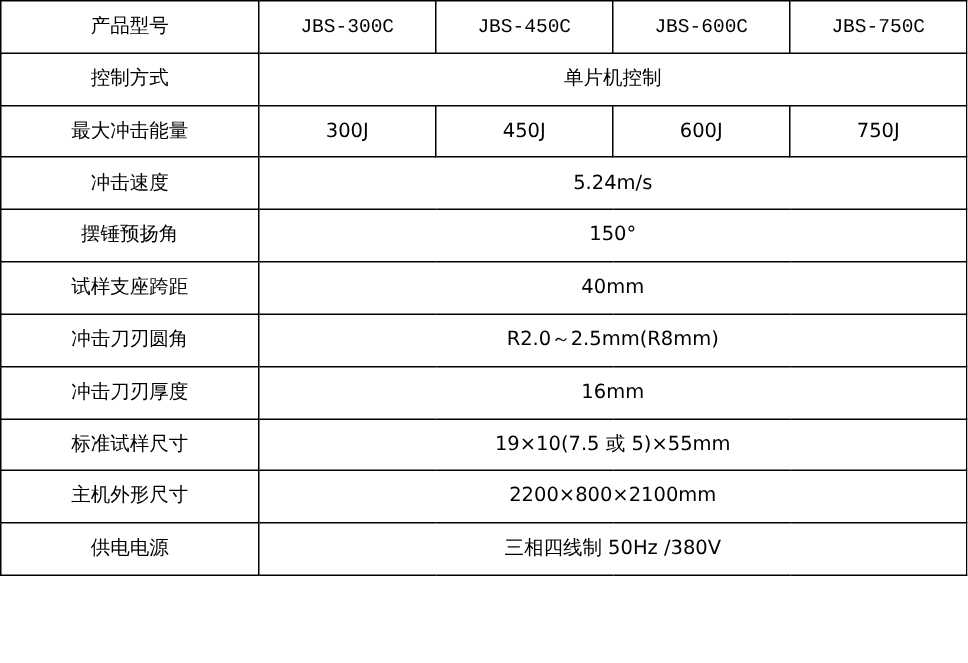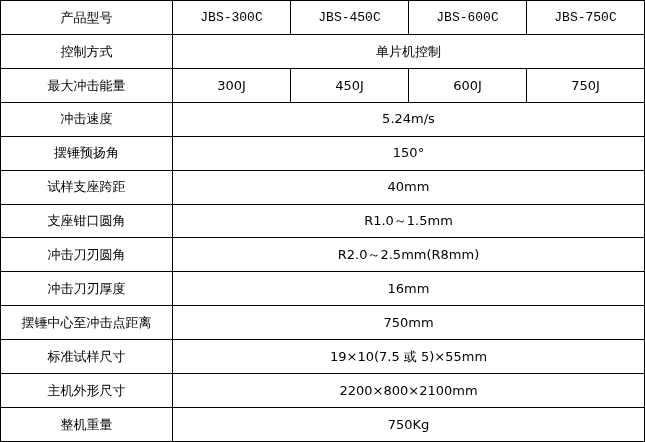--- a/index.html
+++ b/index.html
@@ -10,21 +10,21 @@
   body {
     width: 645px;
     height: 442px;
     font-family: "DejaVu Sans", "Liberation Sans", sans-serif;
     color: #000000;
     overflow: hidden;
   }
   #spec-table {
     border-collapse: collapse;
     width: 645px;
-    height: 442px;
+    height: 384px;
     table-layout: fixed;
   }
   #spec-table td {
     border: 1px solid #000000;
     text-align: center;
     vertical-align: middle;
     font-size: 13px;
     line-height: 1.2;
     padding: 2px 3px;
     white-space: nowrap;
@@ -80,51 +80,43 @@
       <td class="label-cell">摆锤预扬角</td>
       <td class="span-cell" colspan="4">150°</td>
     </tr>
 
 
     <tr>
       <td class="label-cell">试样支座跨距</td>
       <td class="span-cell" colspan="4">40mm</td>
     </tr>
 
-    <tr>
-      <td class="label-cell">支座钳口圆角</td>
-      <td class="span-cell" colspan="4">R1.0～1.5mm</td>
-    </tr>
 
     <tr>
       <td class="label-cell">冲击刀刃圆角</td>
       <td class="span-cell" colspan="4">R2.0～2.5mm(R8mm)</td>
     </tr>
 
     <tr>
       <td class="label-cell">冲击刀刃厚度</td>
       <td class="span-cell" colspan="4">16mm</td>
     </tr>
 
-    <tr>
-      <td class="label-cell">摆锤中心至冲击点距离</td>
-      <td class="span-cell" colspan="4">750mm</td>
-    </tr>
 
     <tr>
       <td class="label-cell">标准试样尺寸</td>
       <td class="span-cell" colspan="4">19×10(7.5 或 5)×55mm</td>
     </tr>
 
 
     <tr>
       <td class="label-cell">主机外形尺寸</td>
       <td class="span-cell" colspan="4">2200×800×2100mm</td>
     </tr>
 
+
     <tr>
-      <td class="label-cell">整机重量</td>
-      <td class="span-cell" colspan="4">750Kg</td>
+      <td class="label-cell">供电电源</td>
+      <td class="span-cell" colspan="4">三相四线制 50Hz /380V</td>
     </tr>
-
 
   </tbody>
 </table>
 
 </body></html>

